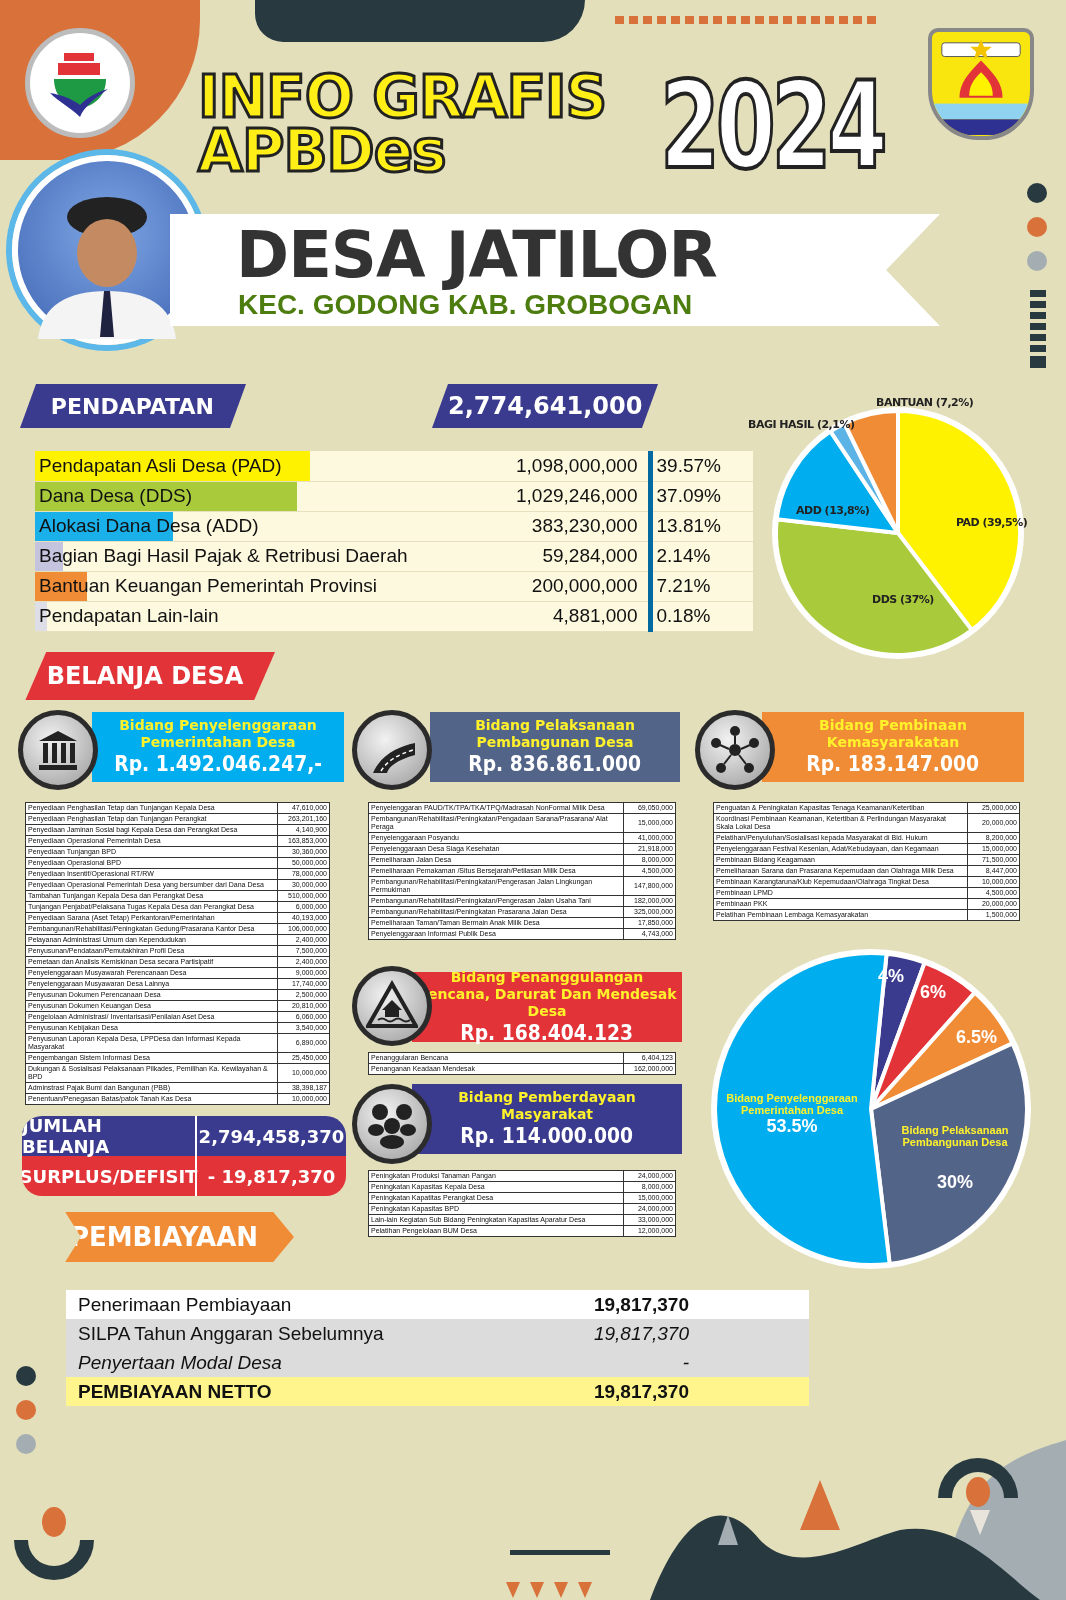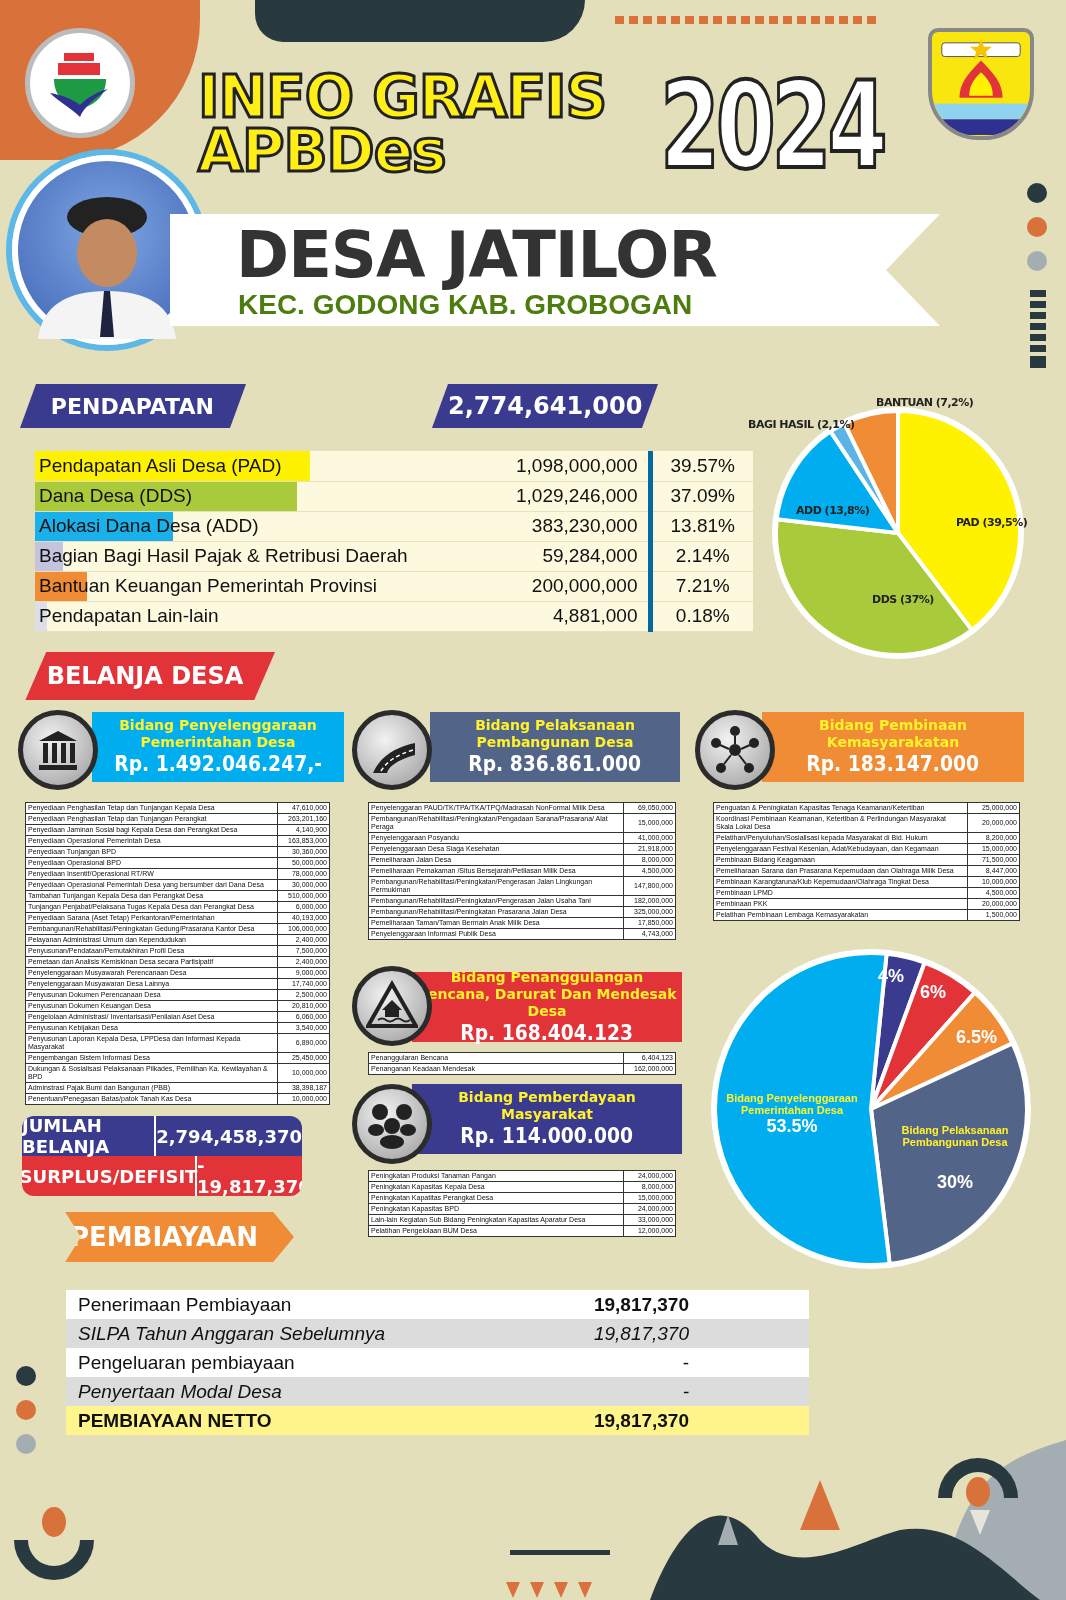--- a/index.html
+++ b/index.html
@@ -20,34 +20,34 @@
   .desa{left:236px;top:218px;font-family:"DejaVu Sans",sans-serif;font-weight:bold;font-size:64px;color:#333;letter-spacing:-1px}
   .kec{left:238px;top:289px;font-family:Liberation Sans, sans-serif;font-weight:bold;font-size:28px;color:#4d7c0f}
   .photo{left:12px;top:155px;width:190px;height:190px;border-radius:50%;background:radial-gradient(circle at 50% 40%,#7da6e3,#3e63b3);border:6px solid #fff;box-shadow:0 0 0 6px #5cb8e8}
   
   .tag{background:#3a3a8e;color:#fff;font-family:"DejaVu Sans",sans-serif;font-weight:bold;text-align:center;transform:skewX(-20deg);display:flex;align-items:center;justify-content:center}
   .tag span{transform:skewX(20deg);display:block}
   .ptable{left:35px;top:451px;width:718px;border-collapse:collapse;background:#fdf9de}
   .ptable td{font-size:19px;height:30px;border-bottom:1px solid #e6e0bf;padding:0 4px;white-space:nowrap;position:relative}
   .ptable td.l{width:450px}
   .ptable td.v{text-align:right;width:165px;border-right:5px solid #0369a1;padding-right:10px}
-  .ptable td.p{text-align:center;padding-right:4px}
+  .ptable td.p{text-align:left;padding-right:4px}
   .barbg{position:absolute;left:0;top:0;bottom:0;z-index:0}
   .ptable td.l span.t{position:relative;z-index:1}
   .pie-label{font-family:"DejaVu Sans",sans-serif;font-weight:bold;font-size:11px;color:#222;letter-spacing:-.5px}
   
   .belanja-tag{left:15px;top:652px;width:260px;height:48px;background:#e23338;color:#fff;clip-path:polygon(12% 0,100% 0,92% 100%,4% 100%);display:flex;align-items:center;justify-content:center;font-family:"DejaVu Sans",sans-serif;font-weight:bold;font-size:24px}
   .bidang{height:70px;color:#fff;display:flex;flex-direction:column;align-items:center;justify-content:center;text-align:center}
   .bidang .bt{color:#fff22b;font-family:"DejaVu Sans",sans-serif;font-weight:bold;font-size:14px;line-height:17px}
   .bidang .ba{font-family:"DejaVu Sans",sans-serif;font-weight:bold;font-size:22px;line-height:26px;transform:scaleX(.85)}
   .icon-circle{width:80px;height:80px;border-radius:50%;background:radial-gradient(circle at 40% 35%,#f2f2f2,#9a9a9a);border:5px solid #2b2b2b;display:flex;align-items:center;justify-content:center}
   .dtable{border-collapse:collapse;background:#fff;font-size:7px;line-height:8px}
   .dtable td{border:1px solid #333;padding:1px 2px;vertical-align:middle}
   .dtable td.n{text-align:right;width:52px}
-  .summary{left:22px;top:1116px;width:280px;border-radius:12px;overflow:hidden}
+  .summary{left:22px;top:1116px;width:324px;border-radius:20px;overflow:hidden}
   .summary .row{display:flex;height:40px;font-family:"DejaVu Sans",sans-serif;font-weight:bold;color:#fff;font-size:18px}
   .summary .row div{display:flex;align-items:center;justify-content:center}
   .summary .row .k{width:175px;border-right:2px solid #fff}
   .summary .row .v{flex:1}
   
   .pemb-tag{left:34px;top:1212px;width:260px;height:50px;background:#f08c35;color:#fff;clip-path:polygon(12% 0,92% 0,100% 50%,92% 100%,12% 100%,18% 50%);display:flex;align-items:center;justify-content:center;font-family:"DejaVu Sans",sans-serif;font-weight:bold;font-size:26px}
   .ftable{left:66px;top:1290px;width:743px;border-collapse:collapse}
   .ftable td{height:29px;font-size:19px;padding:0 12px}
   .ftable td.v{text-align:right;width:260px;padding-right:120px}
 </style>
@@ -543,26 +543,22 @@
 <div class="abs" style="left:878px;top:966px;color:#fff;font-weight:bold;font-size:18px">4%</div>
 
 <div class="abs pemb-tag">PEMBIAYAAN</div>
 <table class="abs ftable">
     <tbody id="ftbody">
       <tr>
         <td style="background:#fff;;">Penerimaan Pembiayaan</td>
         <td class="v" style="background:#fff;;font-weight:bold">19,817,370</td>
       </tr>
       <tr>
-        <td style="background:#dcdcdc;font-style:italic;">SILPA Tahun Anggaran Sebelumnya</td>
+        <td style="background:#dcdcdc;">SILPA Tahun Anggaran Sebelumnya</td>
         <td class="v" style="background:#dcdcdc;font-style:italic;">19,817,370</td>
-      </tr>
-      <tr>
-        <td style="background:#fff;;">Pengeluaran pembiayaan</td>
-        <td class="v" style="background:#fff;;">-</td>
       </tr>
       <tr>
         <td style="background:#dcdcdc;font-style:italic;">Penyertaan Modal Desa</td>
         <td class="v" style="background:#dcdcdc;font-style:italic;">-</td>
       </tr>
       <tr>
         <td style="background:#fff58c;;font-weight:bold">PEMBIAYAAN NETTO</td>
         <td class="v" style="background:#fff58c;;font-weight:bold">19,817,370</td>
       </tr>
     </tbody>

